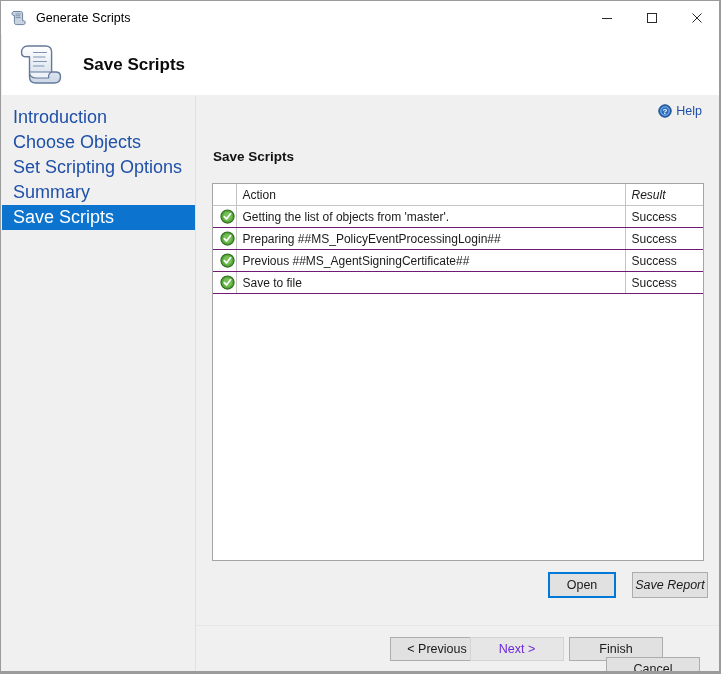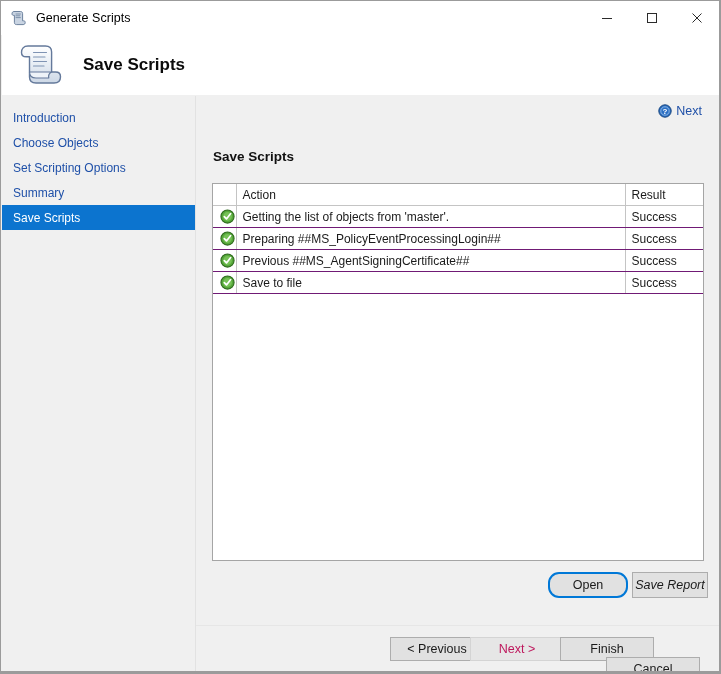--- a/index.html
+++ b/index.html
@@ -103,21 +103,21 @@
     left: 0; top: 0; bottom: 0;
     width: 193px;
     background: #f0f0f0;
     border-right: 1px solid #e2e2e2;
   }
   .nav-item {
     height: 25px;
     display: flex;
     align-items: center;
     padding-left: 11px;
-    font-size: 12px;
+    font-size: 18px;
     color: #1f50a8;
     cursor: default;
     white-space: nowrap;
   }
   .nav-item:first-child { margin-top: 9px; }
   .nav-item.selected {
     background: #0c74cf;
     color: #ffffff;
   }
 
@@ -179,21 +179,21 @@
     text-align: left;
     background: #ffffff;
     border-right: 1px solid #c4c4c4;
     border-bottom: 1px solid #c4c4c4;
     padding: 0 0 0 6px;
     color: #1a1a1a;
     font-size: 12px;
     white-space: nowrap;
   }
   table.grid th.icon-head { padding: 0; }
-  table.grid th:last-child { border-right: none; }
+  table.grid th:last-child { border-right: none; font-style: italic; }
 
   table.grid td {
     height: 21px;
     border-right: 1px solid #c4c4c4;
     border-bottom: 1px solid #701a75;
     padding: 0 0 0 6px;
     white-space: nowrap;
     overflow: hidden;
     font-size: 12px;
     color: #1a1a1a;
@@ -217,32 +217,31 @@
     cursor: default;
     padding: 0;
     text-align: center;
     line-height: 1;
   }
   .btn.focused {
     border: 2px solid #0078d7;
     background: #e1e1e1;
   }
   .btn.disabled {
-    color: #be185d;
+    color: #6d28d9;
     background: #e6e6e6;
     border: 1px solid #d4d4d4;
   }
 
   #btn-open {
     position: absolute;
     left: 352px;
     top: 476px;
-    width: 80px;
+    width: 68px;
     height: 26px;
-    border-radius: 11px;
   }
   #btn-save-report {
     position: absolute;
     left: 436px;
     top: 476px;
     width: 76px;
     height: 26px;
     font-style: italic;
   }
 
@@ -266,21 +265,21 @@
   }
   .footer-btn {
     position: absolute;
     top: 11px;
     width: 94px;
     height: 24px;
     text-align: center;
   }
   #btn-previous   { left: 194px; }
   #btn-next       { left: 274px; }
-  #btn-finish     { left: 364px; }
+  #btn-finish     { left: 373px; }
   #btn-cancel     { left: 410px; margin-top: 20px; }
 </style>
 </head>
 <body>
 
 <div id="window">
 
   <div id="titlebar">
     <svg id="titlebar-icon" viewBox="0 0 18 18">
       <path d="M4 2.5 C2.6 2.5 2 3.6 2 4.8 C2 6 2.8 6.4 3.6 6.4 L4.4 6.4 L4.4 13.6 C4.4 14.9 5.3 15.6 6.6 15.6 L13.2 15.6 C14.5 15.6 15.2 14.7 15.2 13.4 C15.2 12.3 14.5 11.8 13.6 11.8 L12.6 11.8 L12.6 4.6 C12.6 3.3 11.8 2.5 10.5 2.5 Z" fill="#c9d4e2" stroke="#5f7694" stroke-width="0.9" stroke-linejoin="round"></path>
@@ -344,21 +343,21 @@
     </nav>
 
     <section id="content">
 
       <a id="help-link">
         <svg id="help-icon" viewBox="0 0 14 14">
           <circle cx="7" cy="7" r="6.2" fill="#2b6fc4" stroke="#17457e" stroke-width="1"></circle>
           <circle cx="7" cy="7" r="4.2" fill="none" stroke="#9ec4ea" stroke-width="0.8"></circle>
           <text x="7" y="10.2" font-family="Liberation Sans, sans-serif" font-size="8" font-weight="bold" fill="#ffffff" text-anchor="middle">?</text>
         </svg>
-        <span>Next</span>
+        <span>Help</span>
       </a>
 
       <h2 id="section-title">Save Scripts</h2>
 
       <div id="results-table">
         <table class="grid">
           <colgroup>
             <col class="c-icon">
               <col class="c-action">
               <col class="c-result">

